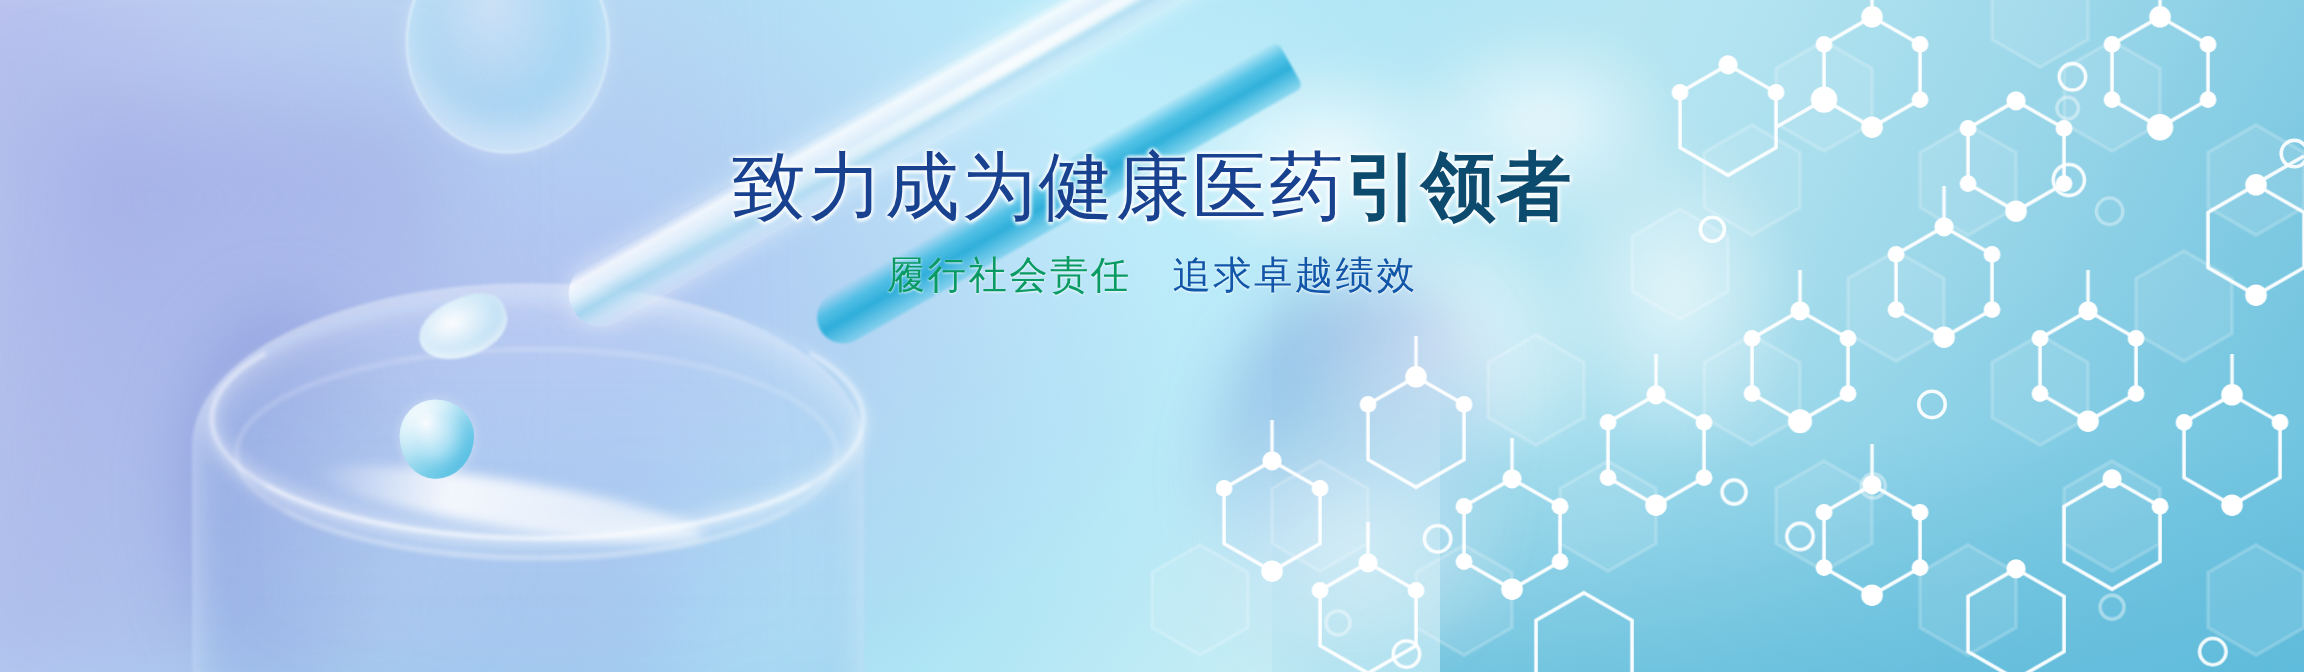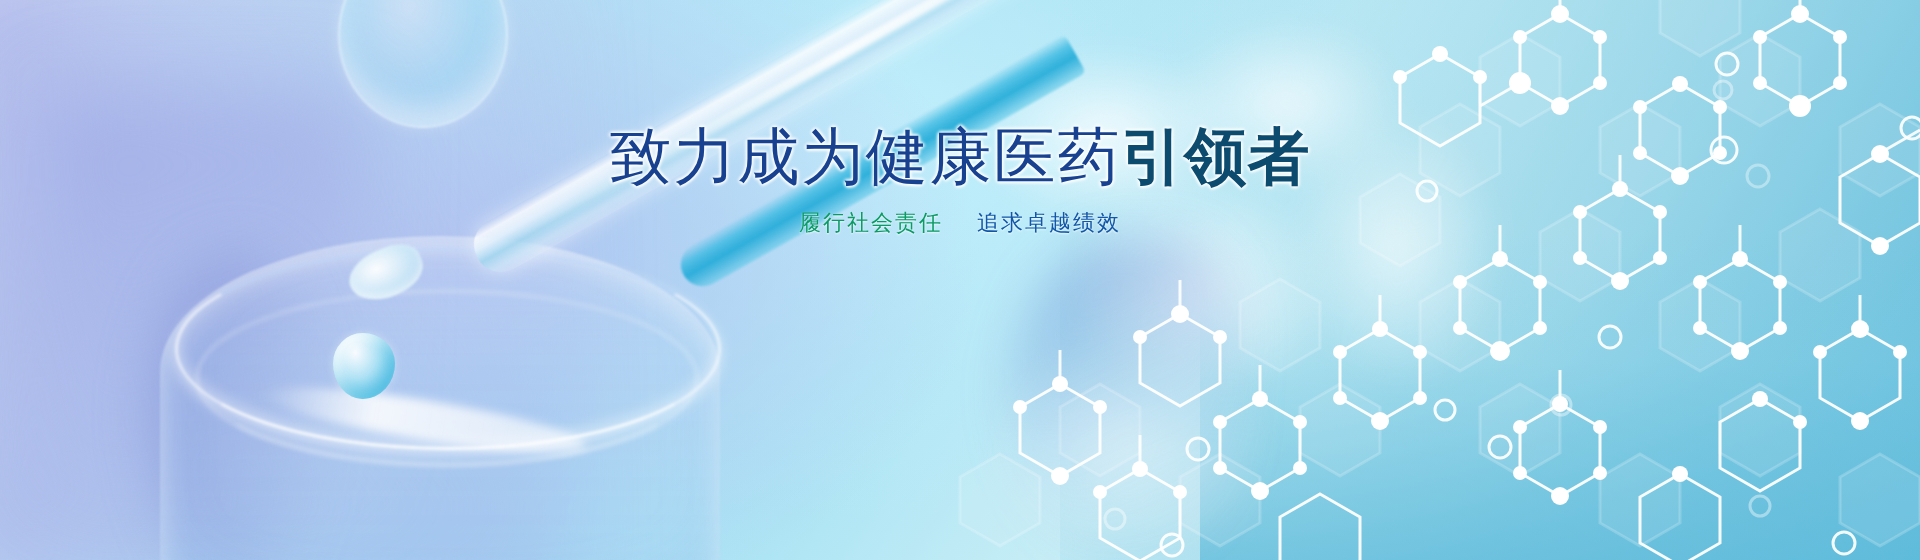--- a/index.html
+++ b/index.html
@@ -282,21 +282,21 @@
       0 -2px 3px rgba(255,255,255,0.75),
       2px 0 3px rgba(255,255,255,0.70),
       -2px 0 3px rgba(255,255,255,0.70);
   }
   .subline {
     position: absolute;
     left: 0;
     top: 208px;
     width: 1920px;
     text-align: center;
-    font-size: 22px;
+    font-size: 32px;
     letter-spacing: 2px;
     white-space: nowrap;
   }
   .subline .s-green {
     color: #0a9a63;
     text-shadow: 0 1px 2px rgba(255,255,255,0.85);
   }
   .subline .s-gap {
     display: inline-block;
     width: 34px;

